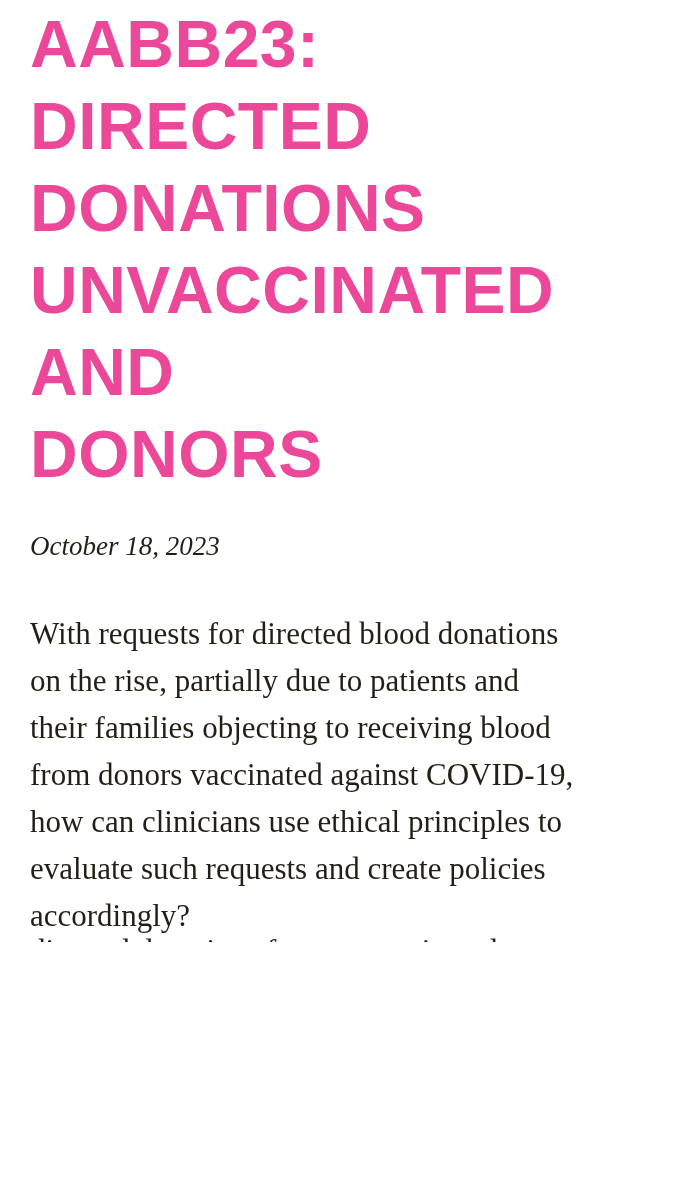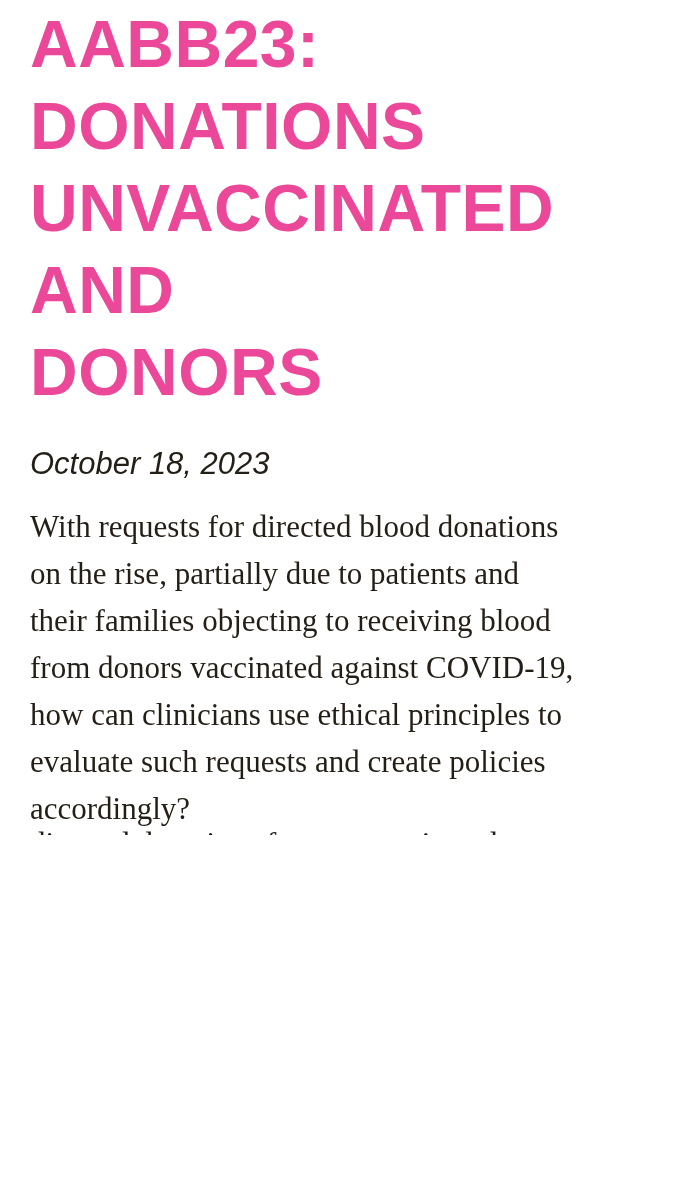--- a/index.html
+++ b/index.html
@@ -19,28 +19,28 @@
     font-family: "Liberation Sans", sans-serif;
     font-weight: 700;
     font-size: 66px;
     line-height: 82px;
     letter-spacing: 0.5px;
     color: #ec4899;
   }
   .article-title .t-line { white-space: nowrap; }
   .article-date {
     margin: 31px 0 0 0;
-    font-family: Liberation Sans, sans-serif;
+    font-family: Liberation Serif, serif;
     font-style: italic;
-    font-size: 31px;
+    font-size: 27px;
     line-height: 40px;
     color: #231e16;
   }
   .para {
-    margin: 19px 0 0 0;
+    margin: 44px 0 0 0;
     font-family: "Liberation Serif", serif;
     font-size: 31px;
     line-height: 47px;
     color: #231e16;
   }
   .para.second { margin-top: 30px; }
   .para .line { white-space: nowrap; }
   .overflow-line {
     margin-top: -2px;
     height: 5px;
@@ -56,20 +56,21 @@
     white-space: nowrap;
   }
 </style>
 </head>
 <body>
 
 <main class="article">
 
   <h1 class="article-title">
     <div class="t-line">AABB23:</div>
+    <div class="t-line">DIRECTED</div>
     <div class="t-line">DONATIONS</div>
     <div class="t-line">UNVACCINATED</div>
     <div class="t-line">AND</div>
     <div class="t-line">DONORS</div>
   </h1>
 
   <p class="article-date">October 18, 2023</p>
 
   <div class="para first">
     <div class="line">With requests for directed blood donations</div>

